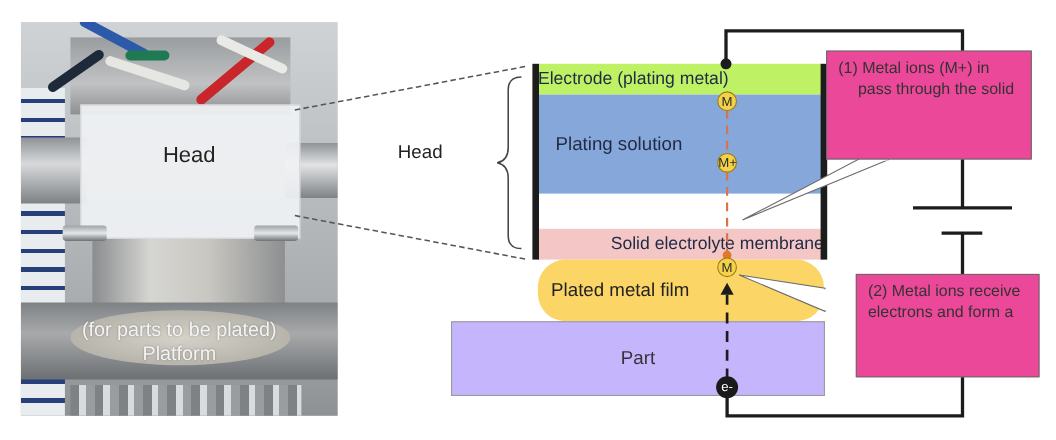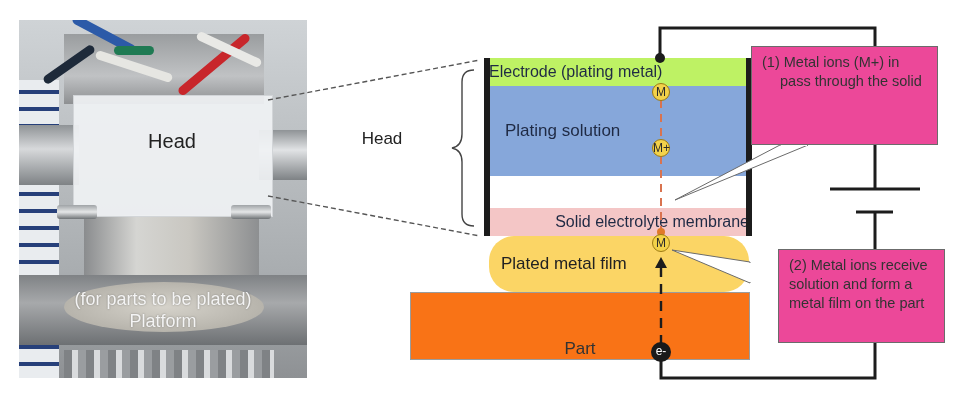--- a/index.html
+++ b/index.html
@@ -39,22 +39,22 @@
   
   #head-structure-label { left: 330px; top: 128px; width: 104px; text-align: center;
                           font-size: 17px; line-height: 22px; color: #222; }
 
   
   .layer { left: 489px; width: 260px; display: flex; align-items: center; }
   #electrode-layer { top: 58px; height: 28px; background: #bef264; justify-content: flex-start; }
   #solution-layer  { top: 86px; height: 90px; background: #86a7da; }
   #membrane-layer  { top: 208px; height: 28px; background: #f4c6c6; justify-content: flex-end; }
   #film-layer      { top: 236px; height: 56px; background: #fbd565; border-radius: 25px; }
-  #part-layer      { left: 410px; top: 292px; width: 338px; height: 66px; background: #f97316;
-                     border: 1px solid #9a9c9c; justify-content: center; align-items: flex-end; }
+  #part-layer      { left: 410px; top: 292px; width: 338px; height: 66px; background: #c4b5fd;
+                     border: 1px solid #9a9c9c; justify-content: center; }
   .layer-label { font-size: 16px; color: #1f2a44; }
   #solution-layer .layer-label { margin-left: 16px; font-size: 17px; }
   #film-layer .layer-label { margin-left: 12px; font-size: 17px; color: #222; }
   #part-layer .layer-label { font-size: 17px; color: #333; }
   .wall { width: 6px; background: #1c1c1c; }
 
   
   .callout { background: #ec4899; border: 1px solid #6b6b6b; font-size: 14.5px; line-height: 19px;
              color: #333; padding: 6px 10px; box-sizing: border-box; }
   #callout-1 { left: 751px; top: 46px; width: 187px; height: 99px; }
@@ -149,15 +149,14 @@
 <div class="abs ion" style="left:652px;top:139px;">M+</div>
 <div class="abs ion" style="left:652px;top:234px;">M</div>
 <div class="abs electron" style="left:651px;top:342px;">e-</div>
 
 <div id="callout-1" class="abs callout">
   <div>(1) Metal ions (M+) in</div>
   <div style="padding-left:18px">pass through the solid</div>
 </div>
 <div id="callout-2" class="abs callout">
   <div>(2) Metal ions receive</div>
-  <div>solution and form a</div>
-  <div>metal film on the part</div>
+  <div>electrons and form a</div>
 </div>
 
 </body></html>

